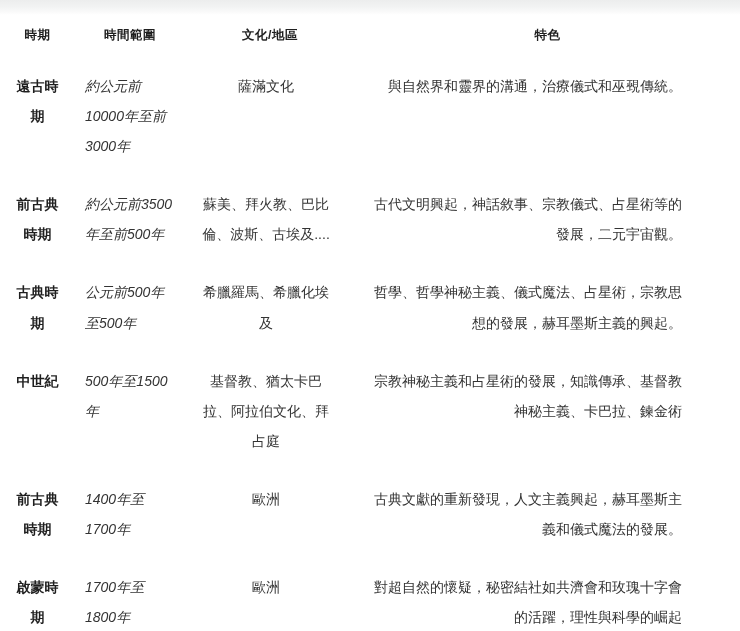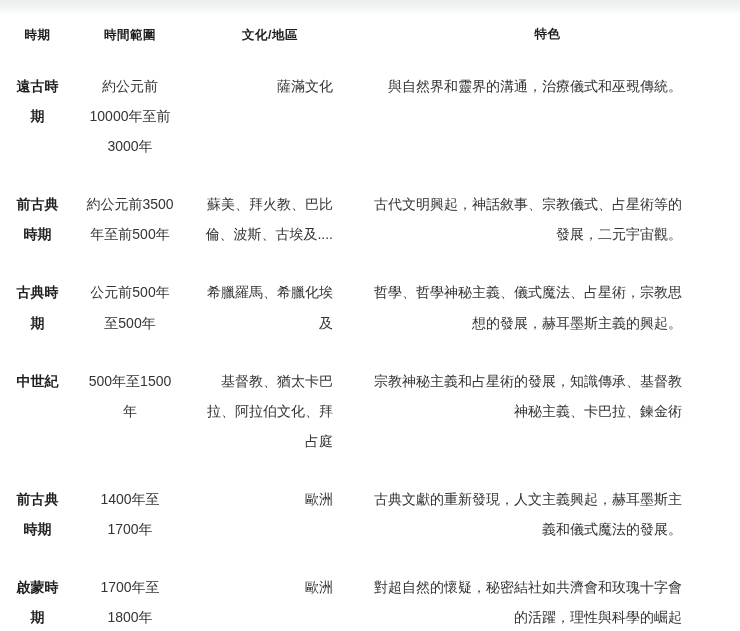--- a/index.html
+++ b/index.html
@@ -45,43 +45,43 @@
     font-weight: bold;
     color: #1f1f1f;
     padding: 10px 6px 12px 6px;
     text-align: center;
     vertical-align: middle;
     line-height: 1.6;
     letter-spacing: 0.5px;
   }
   thead th.h-feature {
     text-align: center;
-    font-family: Liberation Mono, monospace;
   }
   tbody td {
     font-size: 14px;
     padding: 14px 8px 14px 8px;
     vertical-align: top;
     line-height: 2.15;
     color: #333333;
   }
   tbody td.cell-period {
     font-weight: bold;
     text-align: center;
     color: #1f1f1f;
     padding-left: 14px;
     padding-right: 14px;
   }
   tbody td.cell-range {
-    text-align: center;
+    text-align: left;
     padding-left: 10px;
     padding-right: 10px;
+    font-style: italic;
   }
   tbody td.cell-culture {
-    text-align: right;
+    text-align: center;
     padding-left: 14px;
     padding-right: 22px;
   }
   tbody td.cell-feature {
     text-align: right;
     padding-left: 8px;
     padding-right: 58px;
   }
 </style>
 </head>

